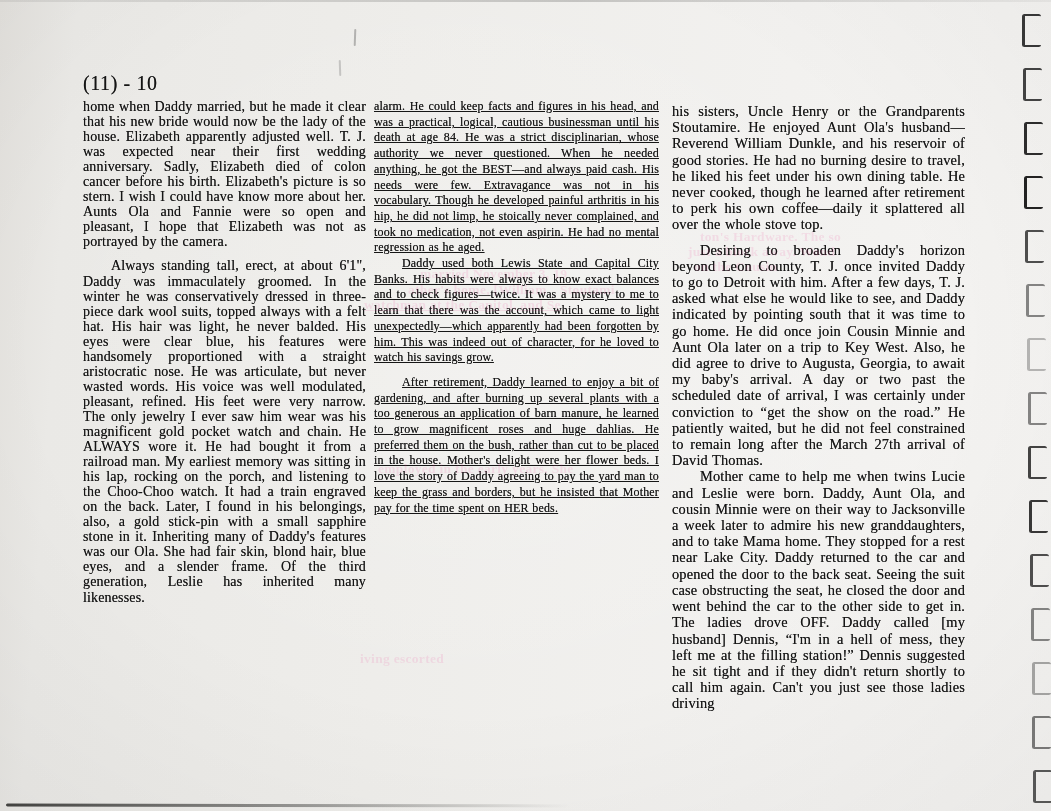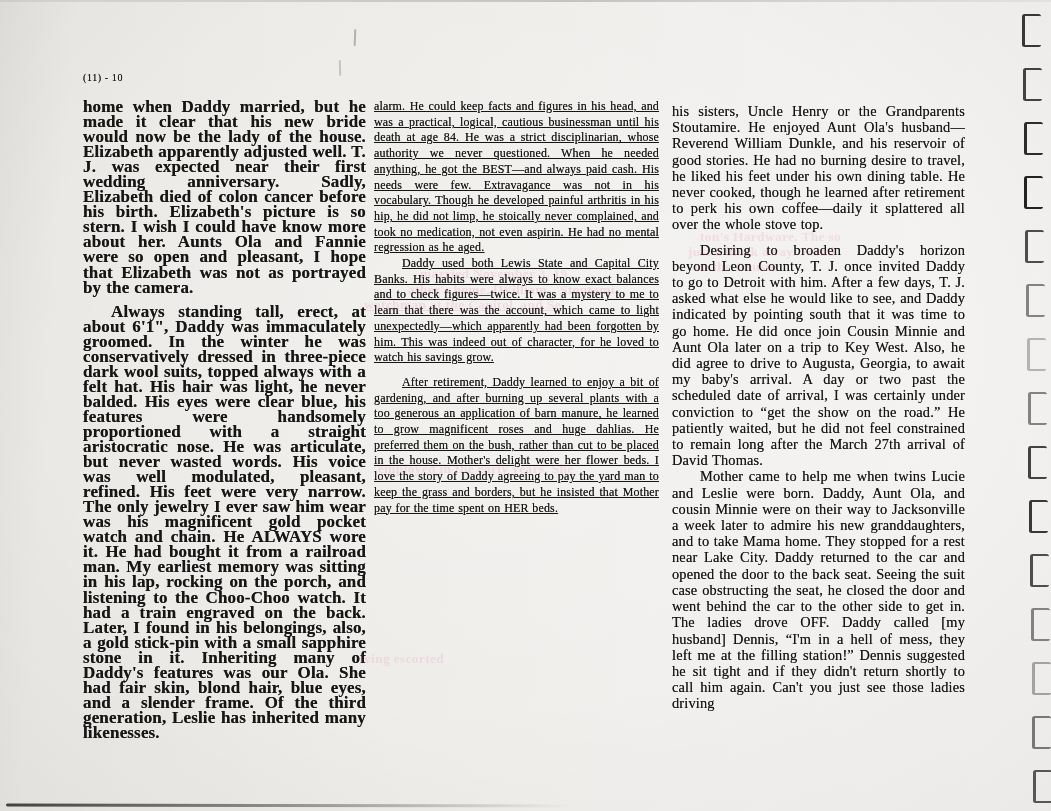--- a/index.html
+++ b/index.html
@@ -24,26 +24,26 @@
     transform: rotate(0.08deg);
   }
   .scratch {
     position:absolute; width:1.5px; background:rgba(70,70,68,0.35); border-radius:1px;
   }
   .scratch.s1 { left:354px; top:29px; height:17px; transform:rotate(2deg); }
   .scratch.s2 { left:339px; top:60px; height:16px; transform:rotate(-2deg); opacity:.7; }
 
   .page-number {
     position:absolute; left:83px; top:72px;
-    font-size:10px; letter-spacing:0.6px; color:#141414;
+    font-size:20px; letter-spacing:0.6px; color:#141414;
     text-shadow: 0 0 0.4px rgba(20,20,20,0.65);
   }
 
   .col { position:absolute; }
-  #col-0 { left:83px;  top:99px;  width:283px; font-size:17px; line-height:15.05px;font-weight:bold; }
+  #col-0 { left:83px;  top:99px;  width:283px; font-size:14px; line-height:15.05px; }
   #col-1 { left:374px; top:99px;  width:285px; font-size:12px; line-height:15.7px;text-decoration:underline; }
   #col-2 { left:672px; top:103px; width:293px; font-size:14.4px; line-height:16.2px; }
   .para {
     margin:0; text-align:justify;
     letter-spacing:0.15px; word-spacing:0.6px;
     text-shadow: 0 0 0.45px rgba(22,22,22,0.72);
   }
   .para.indent { text-indent:28px; }
   .para.space-before { margin-top:9px; }
 

